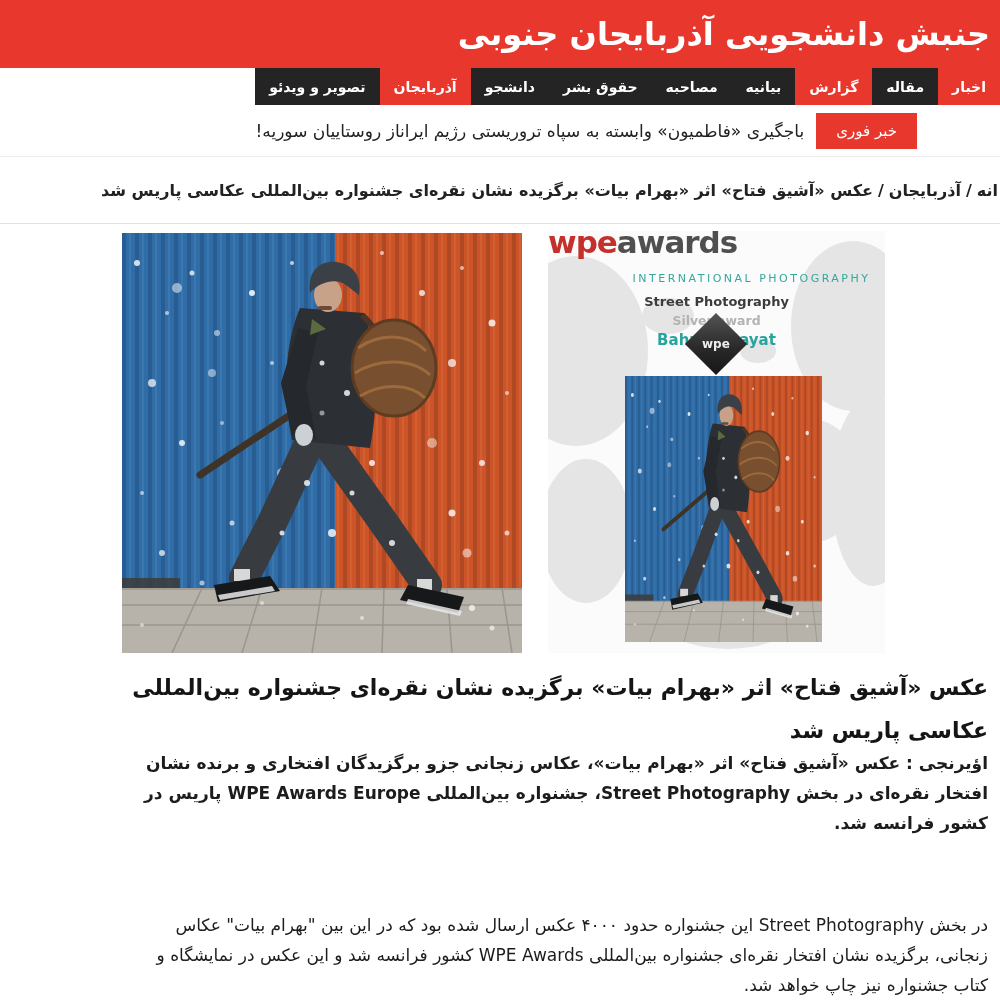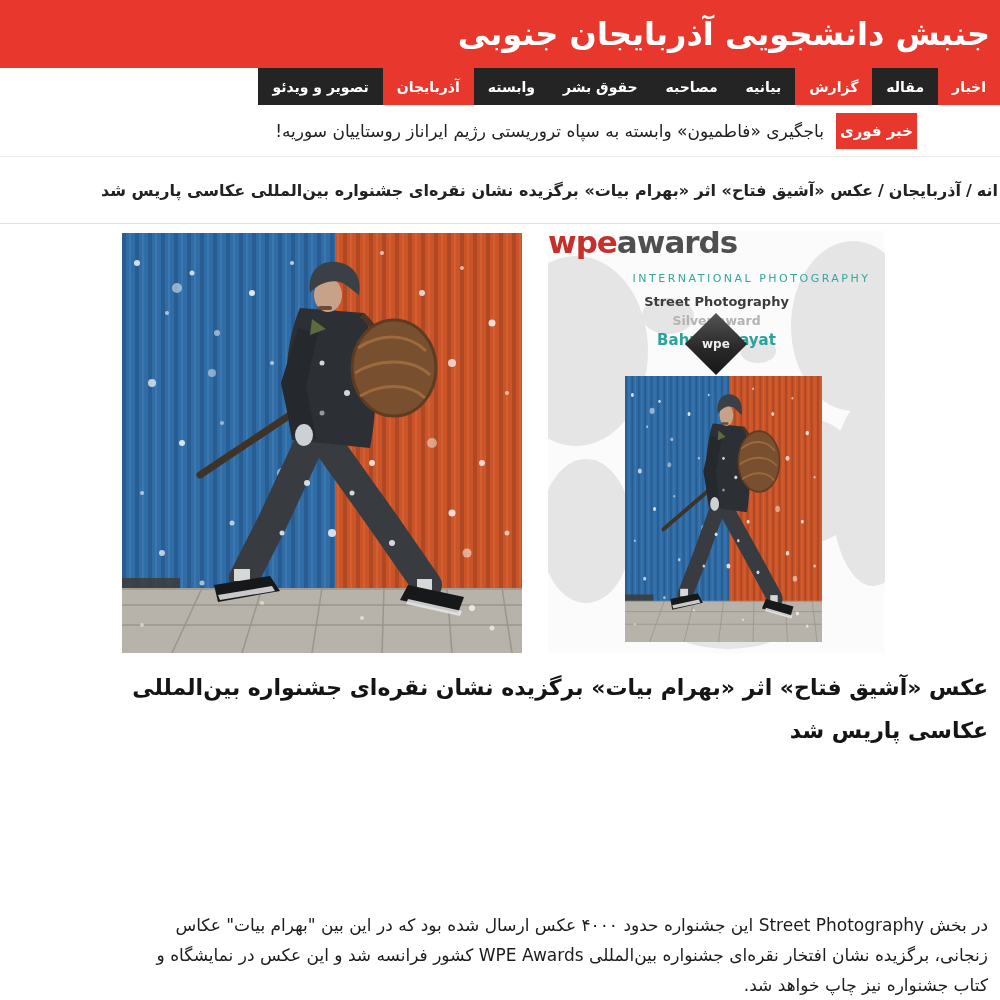--- a/index.html
+++ b/index.html
@@ -19,22 +19,22 @@
   .nav-item { display:flex; align-items:center; padding:0 14px; color:#fff;
     font-size:14px; font-weight:bold; white-space:nowrap; cursor:pointer; background:#242424; }
   .nav-item.red { background:#e8382e; }
   .nav-spacer-red { width:12px; background:#e8382e; }
   .nav-home-box { width:26px; background:#1d1d1d; }
 
   
   .ticker { position:absolute; top:105px; left:0; width:1000px; height:52px;
     background:#fff; border-bottom:1px solid #ececec; display:flex; align-items:center;
     padding-right:83px; }
-  .ticker-badge { background:#e8382e; color:#fff; font-size:15px; font-weight:bold;
-    padding:9px 4px; white-space:nowrap; cursor:pointer; }
+  .ticker-badge { background:#e8382e; color:#fff; font-size:15px; font-weight:normal;
+    padding:9px 20px; white-space:nowrap; cursor:pointer; }
   .ticker-text { margin-right:12px; font-size:17px; color:#222; white-space:nowrap; cursor:pointer;text-align:center; }
 
   
   .crumbs { position:absolute; top:158px; left:0; width:1000px; height:66px;
     border-bottom:1px solid #e2e2e2; display:flex; align-items:center;
     padding-right:2px; white-space:nowrap; overflow:hidden; }
   .crumbs span { font-size:16px; font-weight:bold; color:#222; }
   .crumb-link { cursor:pointer; }
   .crumb-sep { padding:0 5px; color:#333; }
 
@@ -186,21 +186,21 @@
   <div class="nav-row">
     <nav class="nav-strip">
       <div class="nav-spacer-red"></div>
       <div class="nav-home-box"></div>
       <div class="nav-item red">اخبار</div>
       <div class="nav-item">مقاله</div>
       <div class="nav-item red">گزارش</div>
       <div class="nav-item">بیانیه</div>
       <div class="nav-item">مصاحبه</div>
       <div class="nav-item">حقوق بشر</div>
-      <div class="nav-item">وابسته</div>
+      <div class="nav-item">دانشجو</div>
       <div class="nav-item red">آذربایجان</div>
       <div class="nav-item">تصویر و ویدئو</div>
     </nav>
   </div>
 
   <div class="ticker">
     <span class="ticker-badge">خبر فوری</span>
     <span class="ticker-text">باجگیری «فاطمیون» وابسته به سپاه تروریستی رژیم ایراناز روستاییان سوریه!</span>
   </div>
 
@@ -243,15 +243,16 @@
       </div>
       <div class="poster-inset">
         <svg width="197" height="266" viewBox="0 0 400 420" preserveAspectRatio="none">
           <use href="#photo-scene"></use>
         </svg>
       </div>
     </div>
   </div>
 
   <h2 class="article-title">عکس «آشیق فتاح» اثر «بهرام بیات» برگزیده نشان نقره‌ای جشنواره بین‌المللی عکاسی پاریس شد</h2>
+  <p class="para lede p1">اؤیرنجی : عکس «آشیق فتاح» اثر «بهرام بیات»، عکاس زنجانی جزو برگزیدگان افتخاری و برنده نشان افتخار نقره‌ای در بخش Street Photography، جشنواره بین‌المللی WPE Awards Europe پاریس در کشور فرانسه شد.</p>
   <p class="para p3">در بخش Street Photography این جشنواره حدود ۴۰۰۰ عکس ارسال شده بود که در این بین "بهرام بیات" عکاس زنجانی، برگزیده نشان افتخار نقره‌ای جشنواره بین‌المللی WPE Awards کشور فرانسه شد و این عکس در نمایشگاه و کتاب جشنواره نیز چاپ خواهد شد.</p>
 
 </div>
 
 </body></html>

